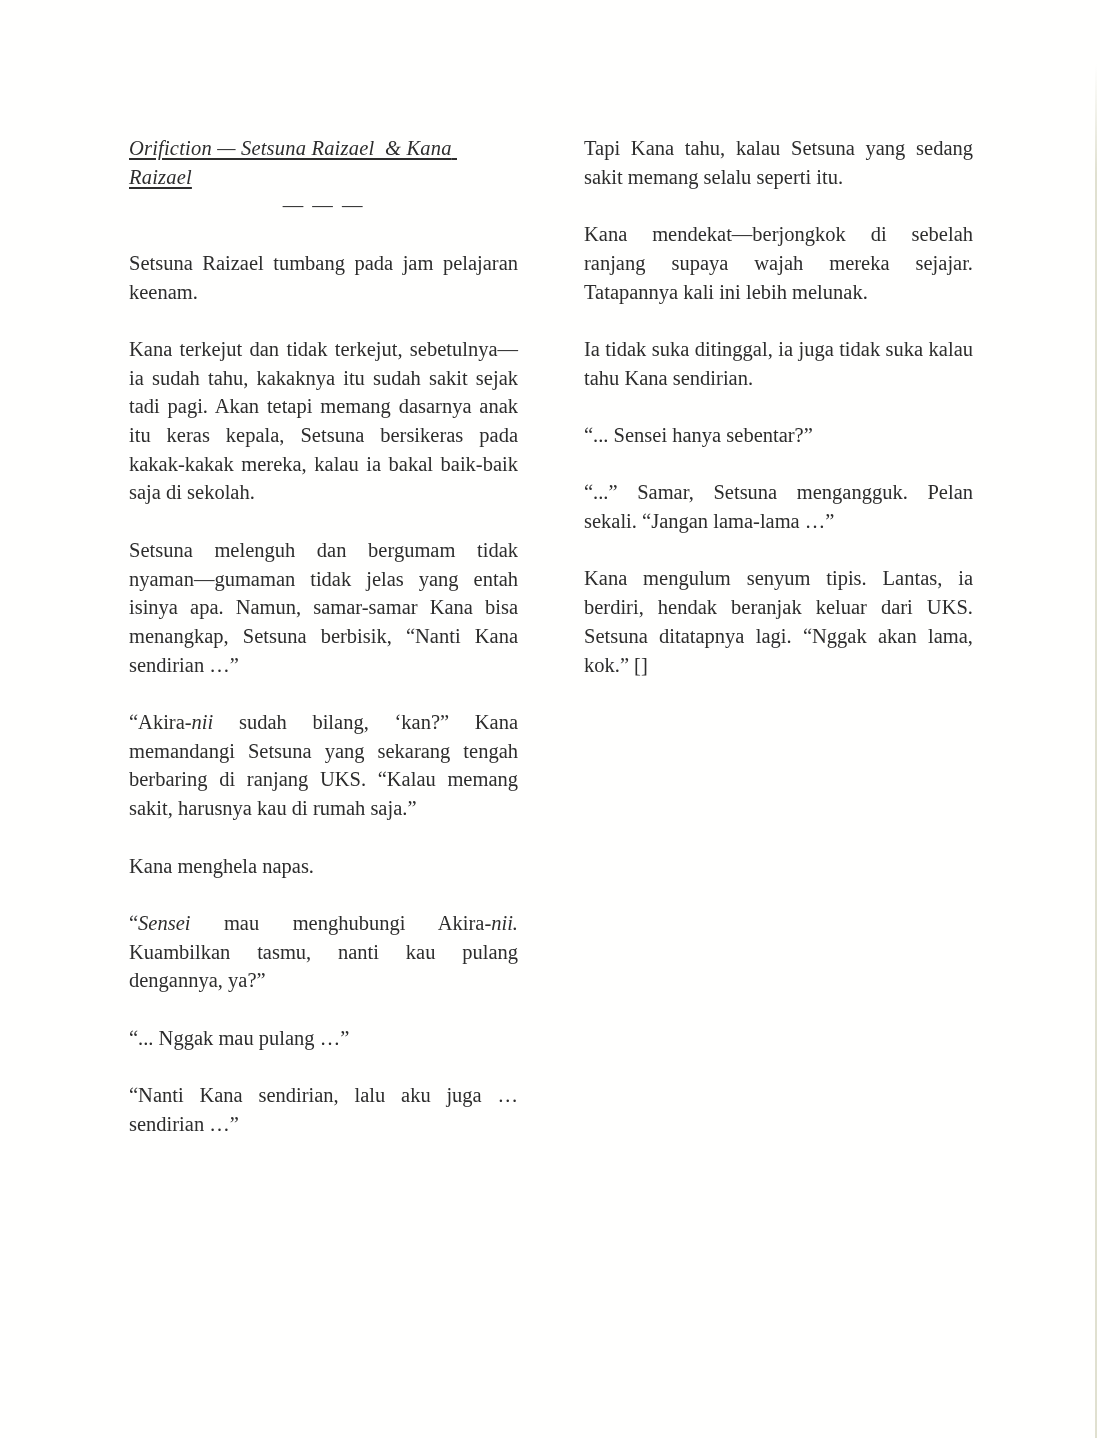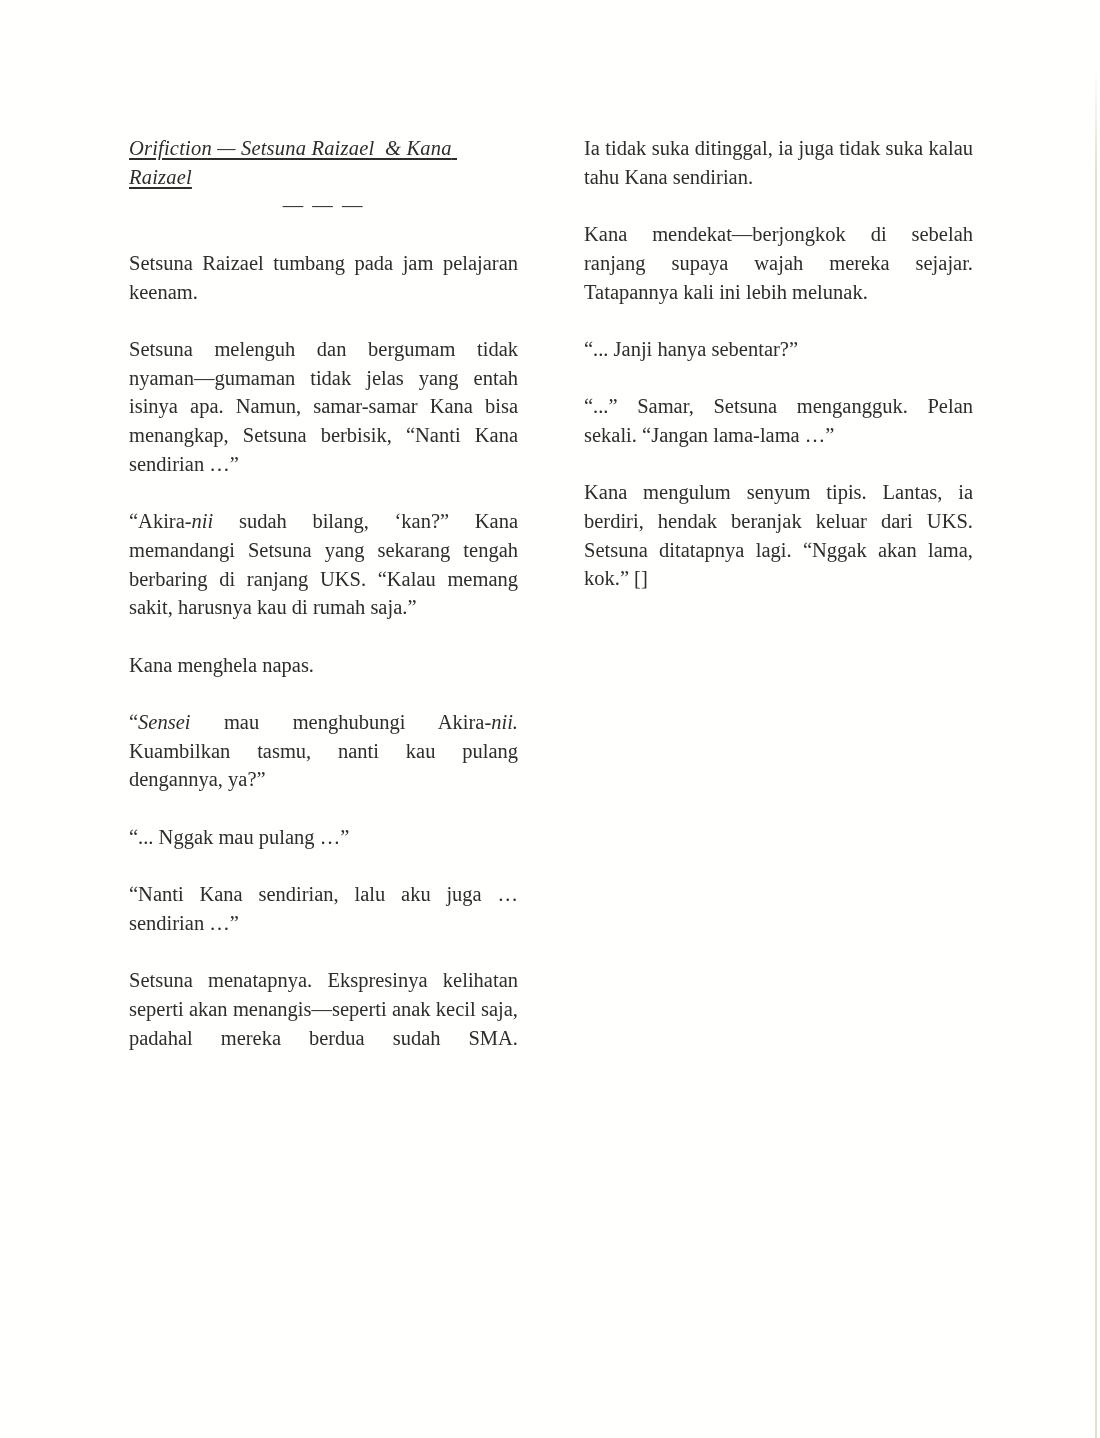--- a/index.html
+++ b/index.html
@@ -71,30 +71,31 @@
 </style>
 </head>
 <body>
 
 <div class="page">
   <div class="columns">
     <div class="col">
       <p class="doc-title">Orifiction — Setsuna Raizael  &amp; Kana Raizael</p>
       <p class="doc-separator">— — —</p>
     <p class="para"><span>Setsuna Raizael tumbang pada jam pelajaran keenam.</span></p>
+        <p class="para"><span>Kana terkejut dan tidak terkejut, sebetulnya—ia sudah tahu, kakaknya itu sudah sakit sejak tadi pagi. Akan tetapi memang dasarnya anak itu keras kepala, Setsuna bersikeras pada kakak-kakak mereka, kalau ia bakal baik-baik saja di sekolah.</span></p>
         <p class="para"><span>Setsuna melenguh dan bergumam tidak nyaman—gumaman tidak jelas yang entah isinya apa. Namun, samar-samar Kana bisa menangkap, Setsuna berbisik, “Nanti Kana sendirian …”</span></p>
         <p class="para"><span>“Akira-</span><span class="it">nii</span><span> sudah bilang, ‘kan?” Kana memandangi Setsuna yang sekarang tengah berbaring di ranjang UKS. “Kalau memang sakit, harusnya kau di rumah saja.”</span></p>
         <p class="para"><span>Kana menghela napas.</span></p>
         <p class="para"><span>“</span><span class="it">Sensei</span><span> mau menghubungi Akira-</span><span class="it">nii.</span><span> Kuambilkan tasmu, nanti kau pulang dengannya, ya?”</span></p>
         <p class="para"><span>“... Nggak mau pulang …”</span></p>
         <p class="para"><span>“Nanti Kana sendirian, lalu aku juga … sendirian …”</span></p>
-        <p class="para continued"><span>Setsuna menatapnya. Ekspresinya kelihatan seperti akan menangis—seperti anak kecil saja, padahal mereka berdua sudah SMA.</span></p>
       </div>
     <div class="col">
+        <p class="para"><span>Tapi Kana tahu, kalau Setsuna yang sedang sakit memang selalu seperti itu.</span></p>
+        <p class="para"><span>Kana mendekat—berjongkok di sebelah ranjang supaya wajah mereka sejajar. Tatapannya kali ini lebih melunak.</span></p>
         <p class="para"><span>Ia tidak suka ditinggal, ia juga tidak suka kalau tahu Kana sendirian.</span></p>
-        <p class="para"><span>Kana mendekat—berjongkok di sebelah ranjang supaya wajah mereka sejajar. Tatapannya kali ini lebih melunak.</span></p>
-        <p class="para"><span>“... Janji hanya sebentar?”</span></p>
+        <p class="para"><span>“... Sensei hanya sebentar?”</span></p>
         <p class="para"><span>“...” Samar, Setsuna mengangguk. Pelan sekali. “Jangan lama-lama …”</span></p>
         <p class="para"><span>Kana mengulum senyum tipis. Lantas, ia berdiri, hendak beranjak keluar dari UKS. Setsuna ditatapnya lagi. “Nggak akan lama, kok.” []</span></p>
       </div>
   </div>
   <div class="page-edge"></div>
 </div>
 
 </body></html>

